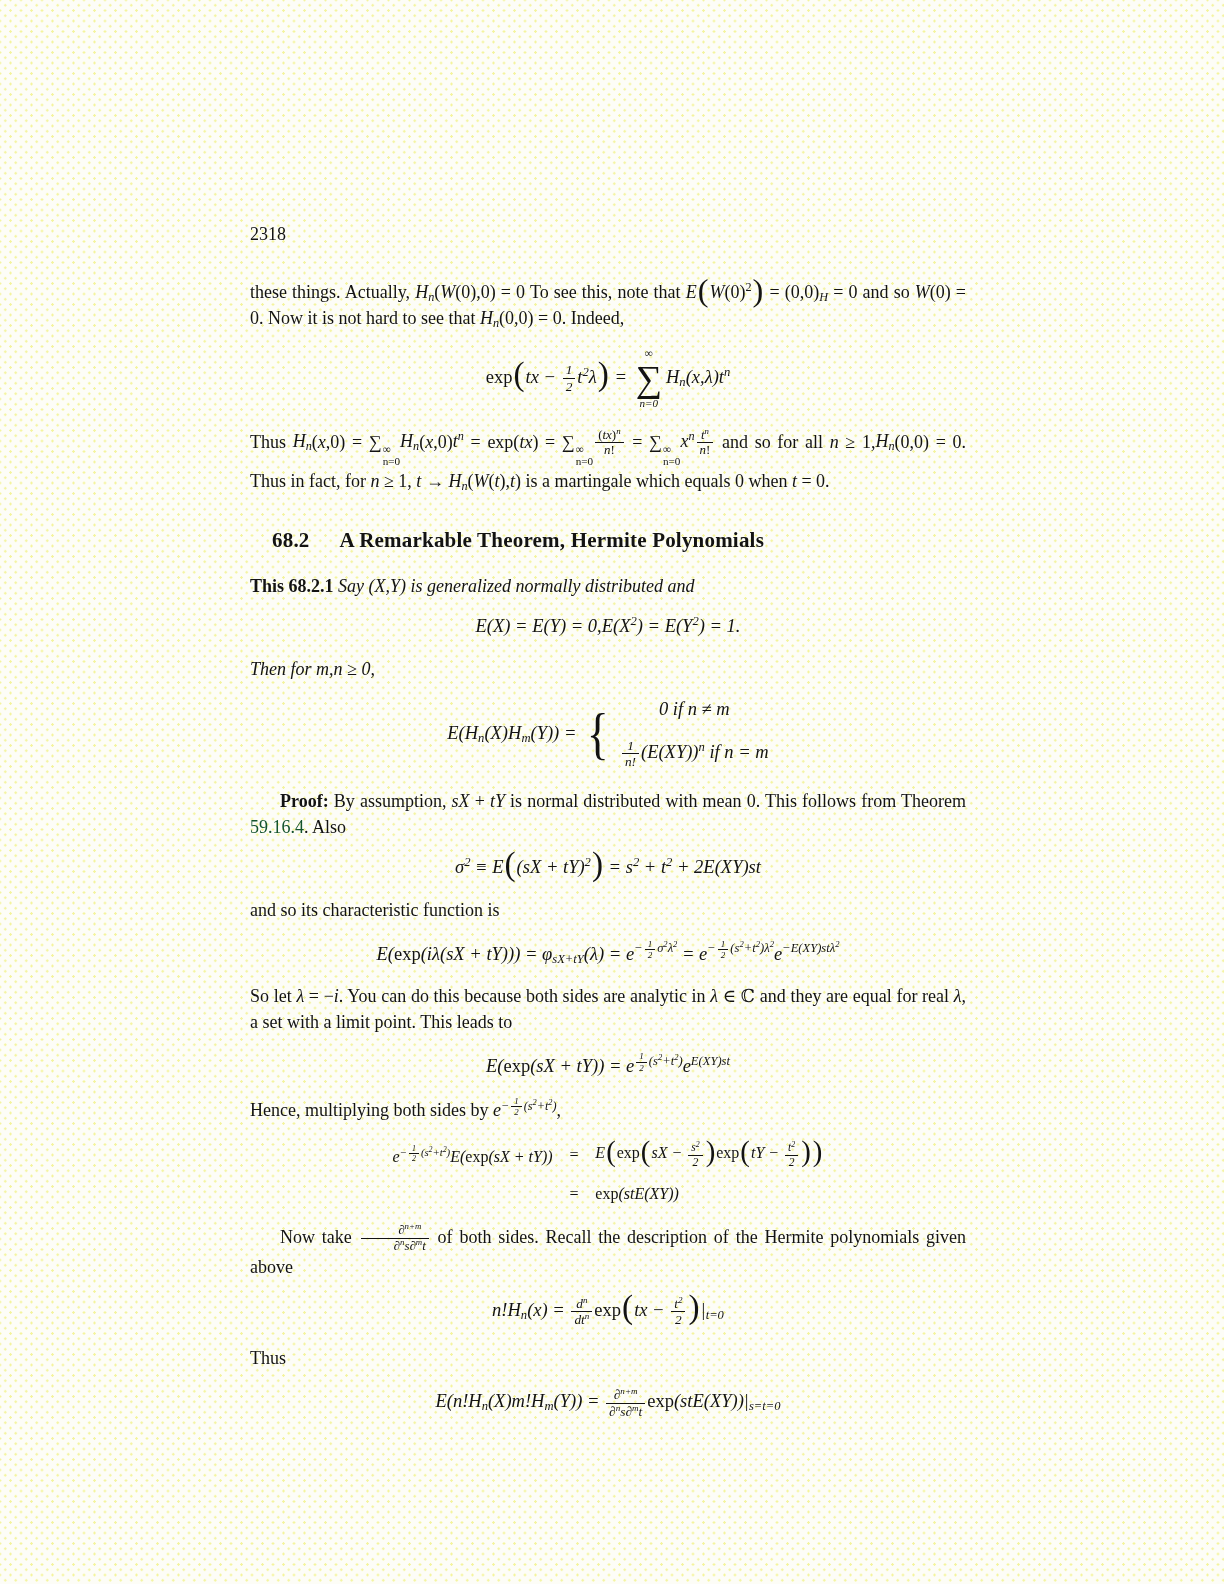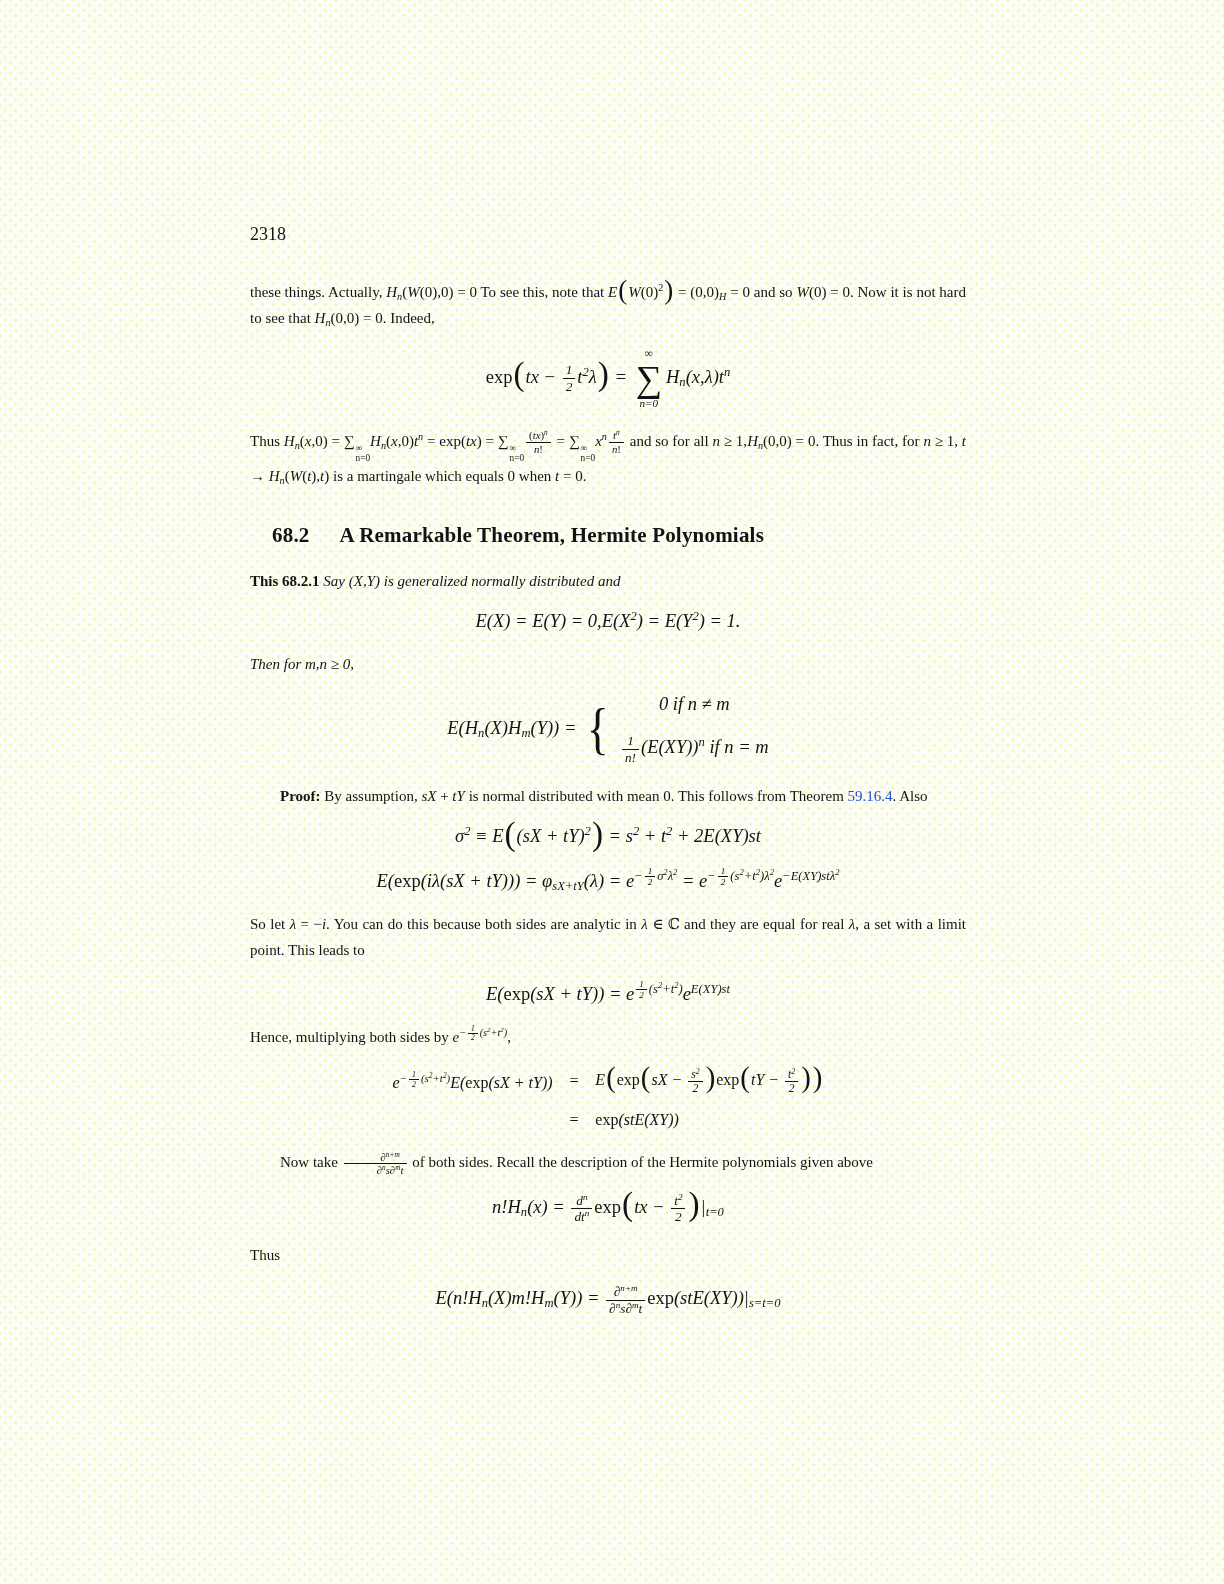--- a/index.html
+++ b/index.html
@@ -11,21 +11,21 @@
       radial-gradient(circle, var(--dot,#f4f49e) 1px, transparent 1.4px);
     background-size:10.5px 10.5px;
     background-position:0 0, 5.25px 5.25px;
     font-family:"Liberation Serif","DejaVu Serif",serif;
     color:#131313;
   }
   .content{position:absolute;left:250px;top:224px;width:716px;}
   .running-header{display:flex;justify-content:space-between;align-items:baseline;
     font-size:18px;margin-bottom:34px;}
   .running-header .chap{letter-spacing:.2px;}
-  p.body{font-size:15px;line-height:26px;margin:0 0 14px 0;text-align:justify;}
+  p.body{font-size:18px;line-height:26px;margin:0 0 14px 0;text-align:justify;}
   .indent{text-indent:30px;}
   .it{font-style:italic;}
   .mr{font-style:normal;font-family:Liberation Serif, serif;}
   .mi{font-style:italic;}
   b{font-weight:bold;}
   .eq{font-size:18.5px;line-height:1.25;text-align:center;margin:16px 0 18px 0;}
   .section-heading{font-size:21px;font-weight:bold;margin:34px 0 20px 0;padding-left:22px;
     letter-spacing:.2px;}
   .section-heading .secnum{margin-right:30px;}
   .link{text-decoration:none;cursor:pointer;}
@@ -109,25 +109,26 @@
     <span class="cases-col">
       <span>0 if n ≠ m</span>
       <span><span class="frac">
             <span class="num">1</span>
             <span class="den">n!</span>
           </span>(E(XY))<sup>n</sup> if n = m</span>
     </span>
   </div>
 
   <p class="body indent">
-    <b>Proof:</b><span> By assumption, <span class="mi">sX</span> + <span class="mi">tY</span> is normal distributed with mean 0. This follows from Theorem </span><a class="link" style="color: #1d4ed8;">59.16.4</a><span>. Also</span>
+    <b>Proof:</b><span> By assumption, <span class="mi">sX</span> + <span class="mi">tY</span> is normal distributed with mean 0. This follows from Theorem </span><a class="link" style="color: #14532d;">59.16.4</a><span>. Also</span>
   </p>
 
   <div class="eq it">σ<sup>2</sup> ≡ E<span class="bigp">(</span>(sX + tY)<sup>2</sup><span class="bigp">)</span> = s<sup>2</sup> + t<sup>2</sup> + 2E(XY)st</div>
 
+  <p class="body">and so its characteristic function is</p>
 
   <div class="eq it">E(<span class="mr">exp</span>(iλ(sX + tY))) = φ<sub>sX+tY</sub>(λ) = e<sup>−<span class="frac">
           <span class="num">1</span>
           <span class="den">2</span>
         </span>σ<sup>2</sup>λ<sup>2</sup></sup> = e<sup>−<span class="frac">
           <span class="num">1</span>
           <span class="den">2</span>
         </span>(s<sup>2</sup>+t<sup>2</sup>)λ<sup>2</sup></sup>e<sup>−E(XY)stλ<sup>2</sup></sup></div>
 
   <p class="body">So let <span class="mi">λ</span> = −<span class="mi">i</span>. You can do this because both sides are analytic in <span class="mi">λ</span> ∈ ℂ and they are equal for real <span class="mi">λ</span>, a set with a limit point. This leads to</p>

